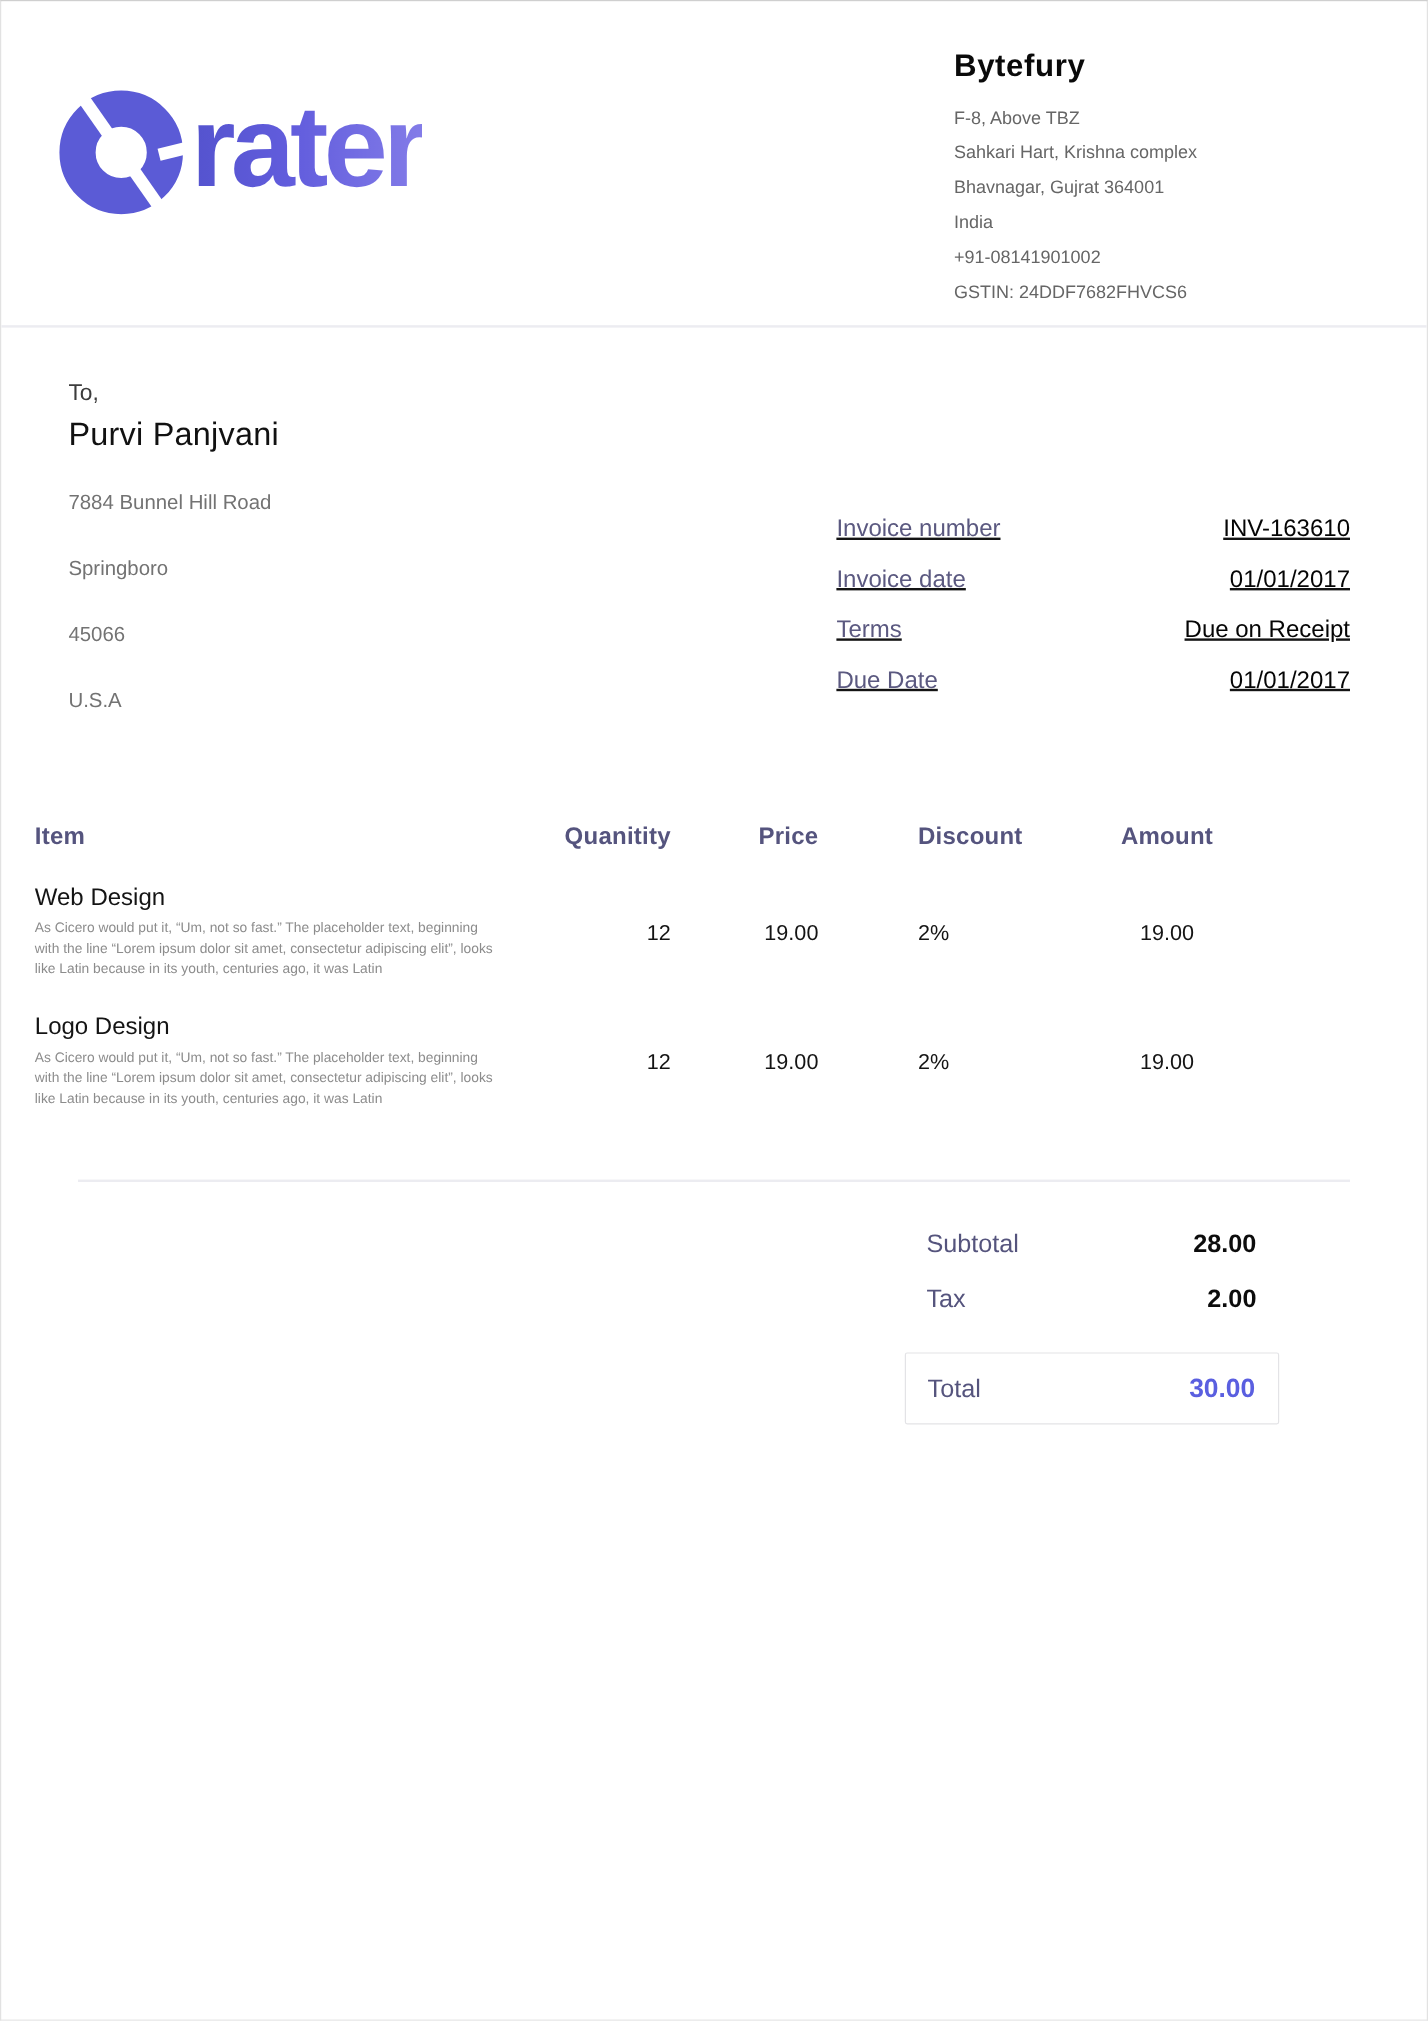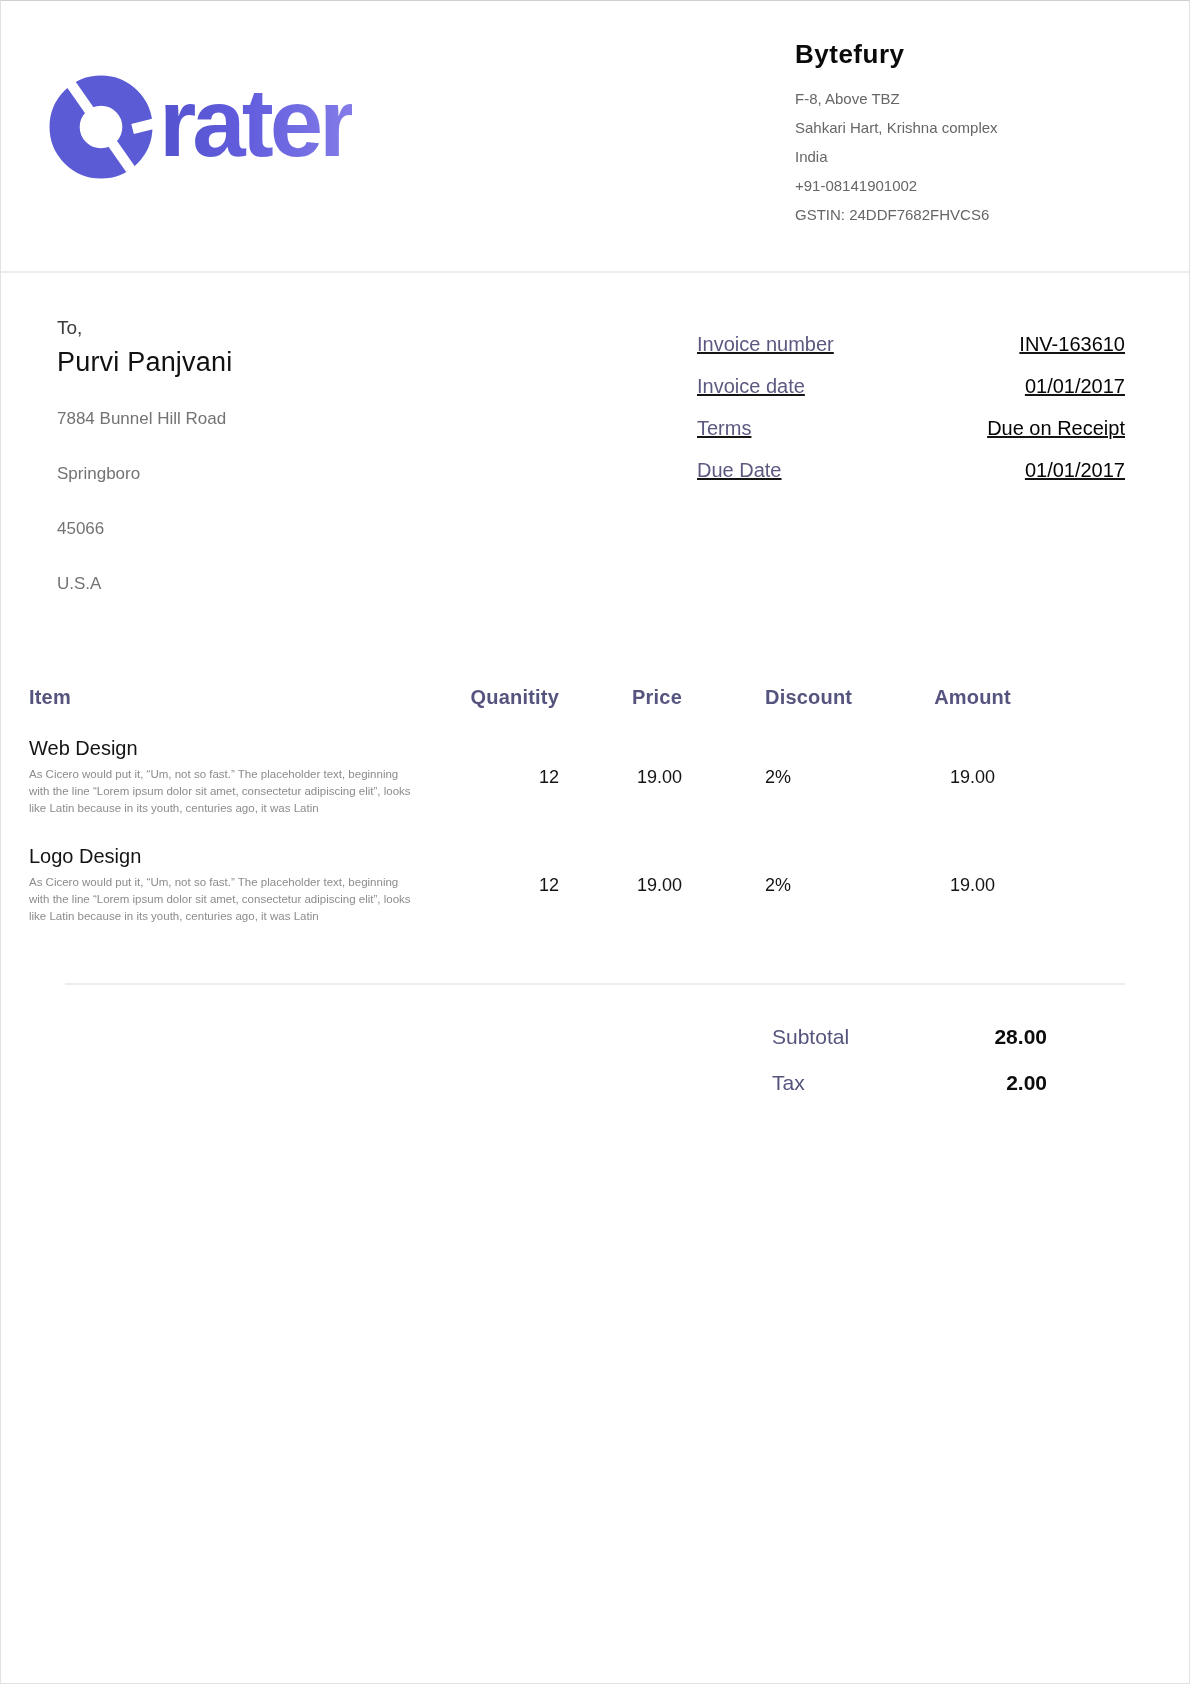--- a/index.html
+++ b/index.html
@@ -58,20 +58,21 @@
     color:#666666;
     line-height:29px;
   }
 
   
   .bill-section{
     display:flex;
     justify-content:space-between;
     padding:44px 64px 0 56px;
     box-sizing:border-box;
+    align-items:flex-end;
   }
   .bill-to .to-label{font-size:19px;color:#3c3c3c;margin-bottom:8px;}
   .bill-to .customer-name{
     font-size:27px;color:#111111;font-weight:400;
     margin-bottom:12px;letter-spacing:.2px;
   }
   .bill-to .addr-line{font-size:17px;color:#737373;line-height:28px;margin-top:27px;}
 
   .meta{width:428px;margin-top:16px;}
   .meta-row{
@@ -165,20 +166,21 @@
         </g>
         <rect x="80" y="44" width="24" height="10" fill="#ffffff" transform="rotate(-14 92 49)"></rect>
       </svg>
       <span class="logo-text">rater</span>
     </div>
 
     <div class="company">
       <div class="company-name">Bytefury</div>
       <div class="company-line">F-8, Above TBZ</div>
       <div class="company-line">Sahkari Hart, Krishna complex</div>
+      <div class="company-line">Bhavnagar, Gujrat 364001</div>
       <div class="company-line">India</div>
       <div class="company-line">+91-08141901002</div>
       <div class="company-line">GSTIN: 24DDF7682FHVCS6</div>
     </div>
   </div>
 
   <div class="bill-section">
     <div class="bill-to">
       <div class="to-label">To,</div>
       <div class="customer-name">Purvi Panjvani</div>
@@ -244,15 +246,19 @@
 
   <div class="totals">
     <div class="totals-row">
       <span class="totals-label">Subtotal</span>
       <span class="totals-value">28.00</span>
     </div>
     <div class="totals-row">
       <span class="totals-label">Tax</span>
       <span class="totals-value">2.00</span>
     </div>
+    <div class="total-box">
+      <span class="totals-label">Total</span>
+      <span class="grand-total">30.00</span>
+    </div>
   </div>
 
 </div>
 
 </body></html>

